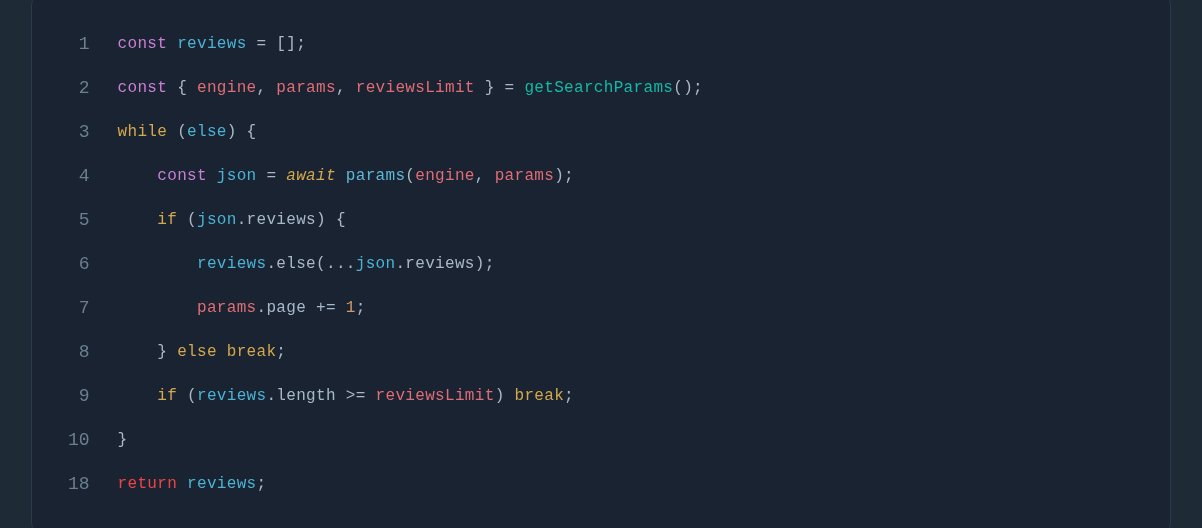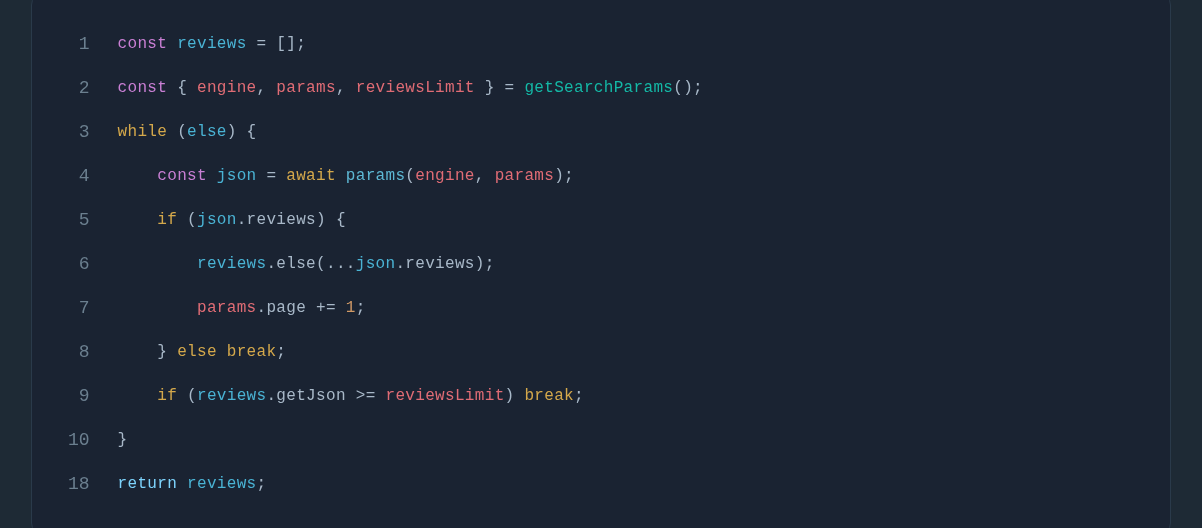--- a/index.html
+++ b/index.html
@@ -52,23 +52,23 @@
       vertical-align: middle;
       white-space: pre;
       letter-spacing: 0.02em;
     }
 
     
     .kw-const { color: #c97fd4; }       
     .kw-while { color: #d4a84b; }       
     .kw-if { color: #d4a84b; }          
     .kw-else { color: #d4a84b; }        
-    .kw-return { color: #7dd3fc; }      
+    .kw-return { color: #ef4444; }      
     .kw-break { color: #d4a84b; }       
-    .kw-await { color: #d4a84b; }       
+    .kw-await { color: #d4a84b; font-style: italic; }       
     .kw-true { color: #4ab3d4; }        
 
     .var-reviews { color: #4ab3d4; }    
     .var-engine { color: #e06c75; }     
     .var-params { color: #e06c75; }     
     .var-limit { color: #e06c75; }      
     .var-json { color: #4ab3d4; }        
     .fn-getSearch { color: #14b8a6; text-align: right; }
     .fn-getJson { color: #5db8d4; }
 
@@ -112,21 +112,21 @@
         <tr>
           <td class="line-num">7</td>
           <td class="line-code"><span class="plain">        </span><span class="var-params">params</span><span class="prop">.page</span><span class="op"> += </span><span class="num">1</span><span class="punc">;</span></td>
         </tr>
         <tr>
           <td class="line-num">8</td>
           <td class="line-code"><span class="plain">    </span><span class="punc">} </span><span class="kw-else">else</span><span class="plain"> </span><span class="kw-break">break</span><span class="punc">;</span></td>
         </tr>
         <tr>
           <td class="line-num">9</td>
-          <td class="line-code"><span class="plain">    </span><span class="kw-if">if</span><span class="punc"> (</span><span class="var-reviews">reviews</span><span class="prop">.getJson</span><span class="op"> &gt;= </span><span class="var-limit">reviewsLimit</span><span class="punc">) </span><span class="kw-break">break</span><span class="punc">;</span></td>
+          <td class="line-code"><span class="plain">    </span><span class="kw-if">if</span><span class="punc"> (</span><span class="var-reviews">reviews</span><span class="prop">.length</span><span class="op"> &gt;= </span><span class="var-limit">reviewsLimit</span><span class="punc">) </span><span class="kw-break">break</span><span class="punc">;</span></td>
         </tr>
         <tr>
           <td class="line-num">10</td>
           <td class="line-code"><span class="punc">}</span></td>
         </tr>
         <tr>
           <td class="line-num">18</td>
           <td class="line-code"><span class="kw-return">return </span><span class="var-reviews">reviews</span><span class="punc">;</span></td>
         </tr>
       </tbody>

